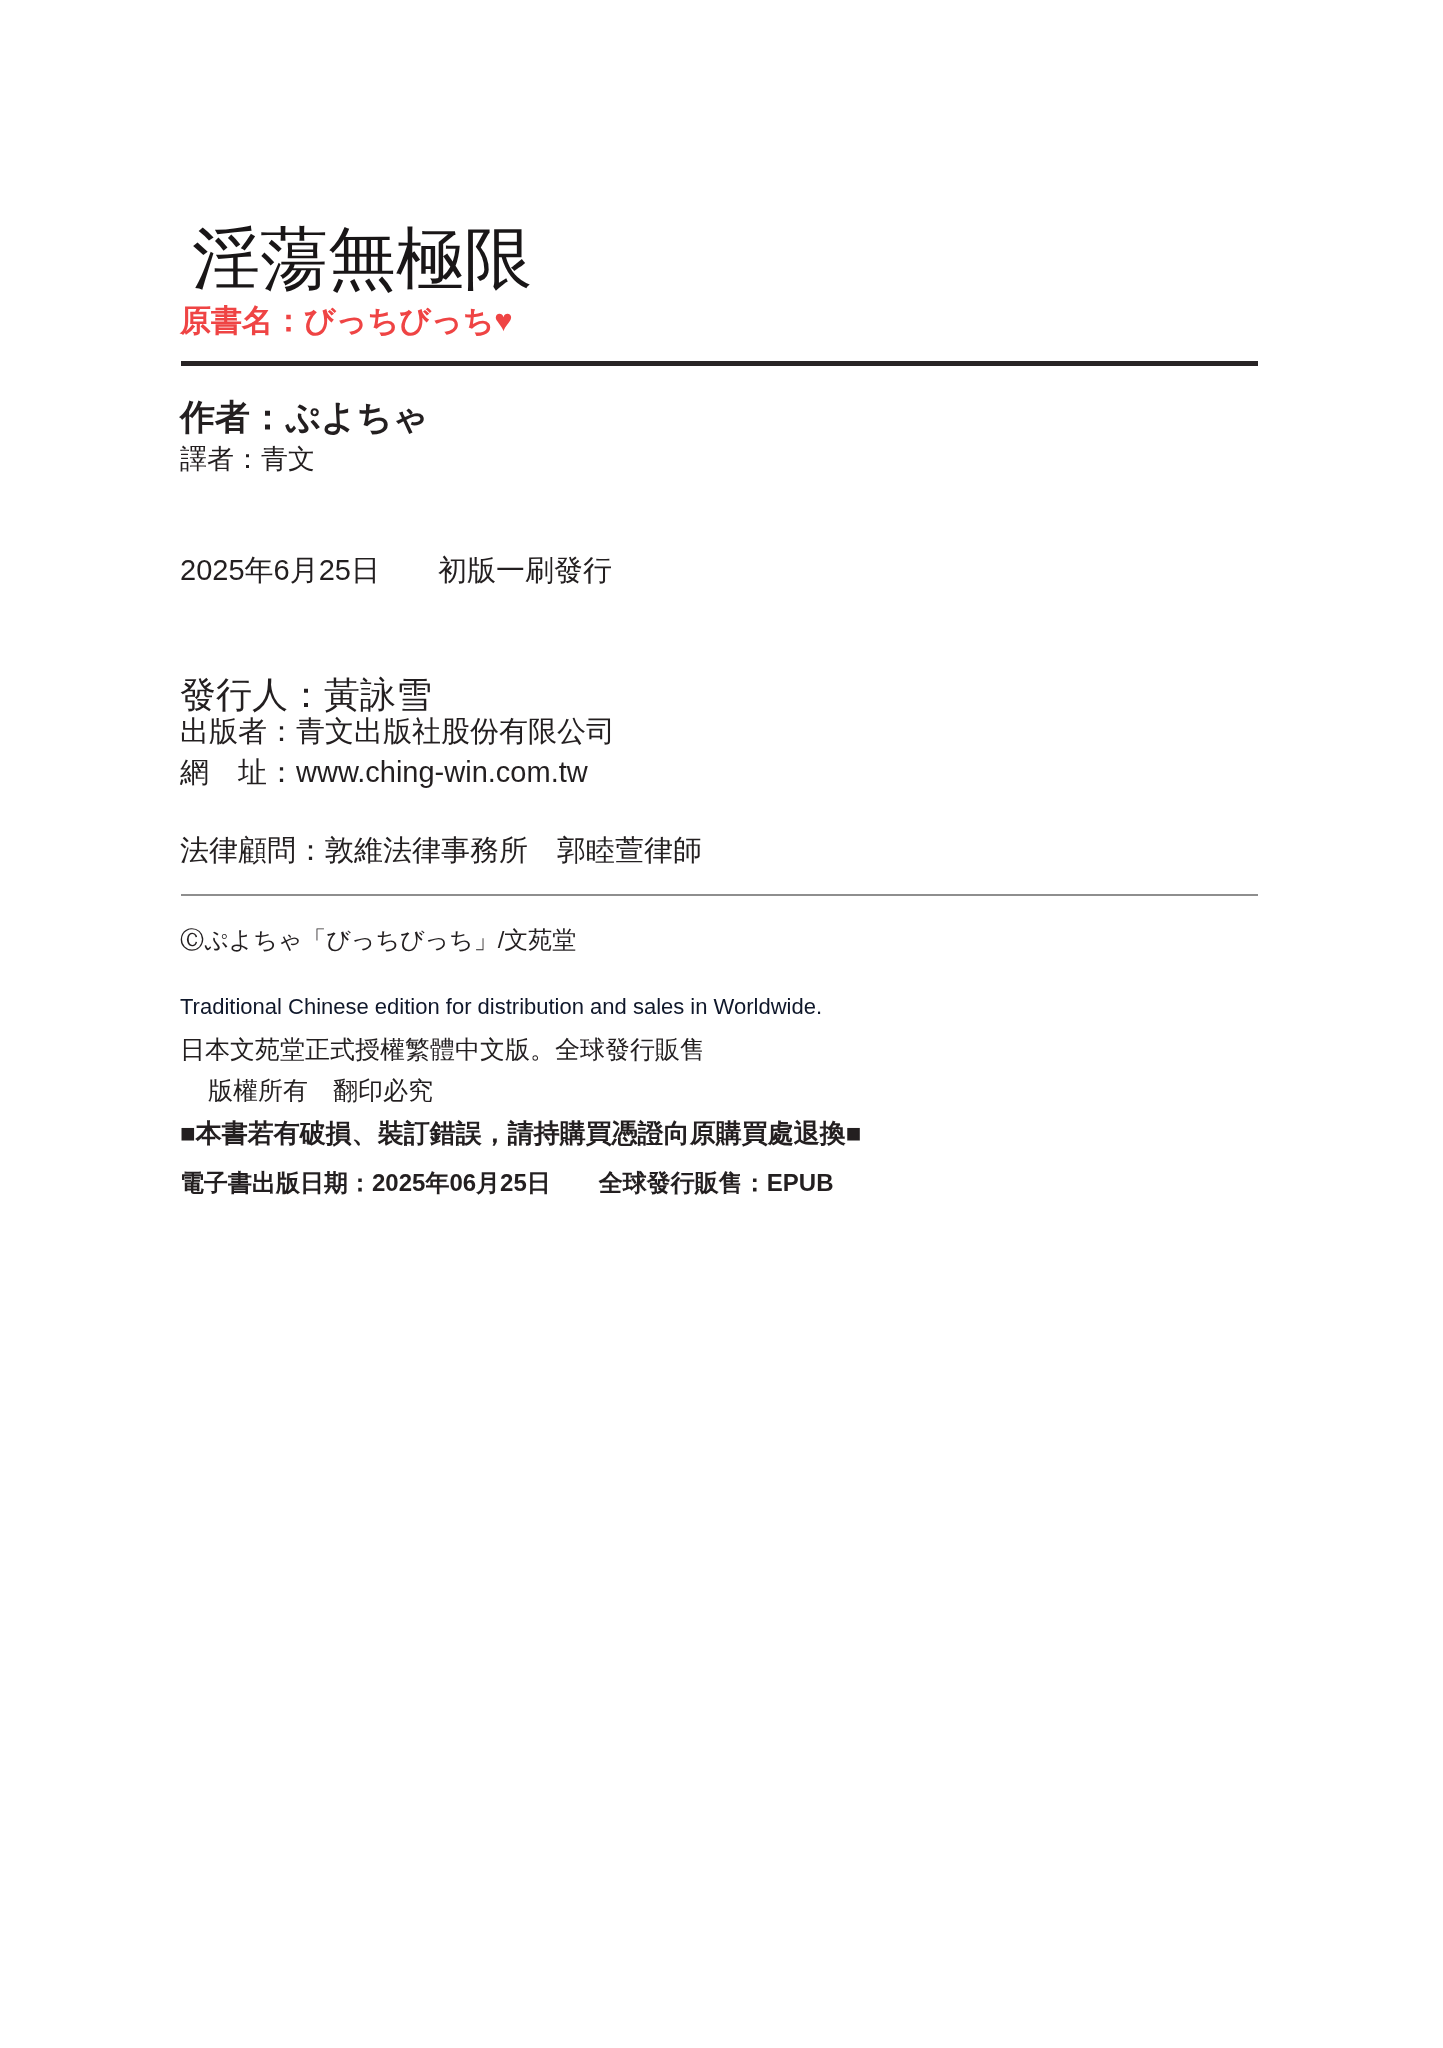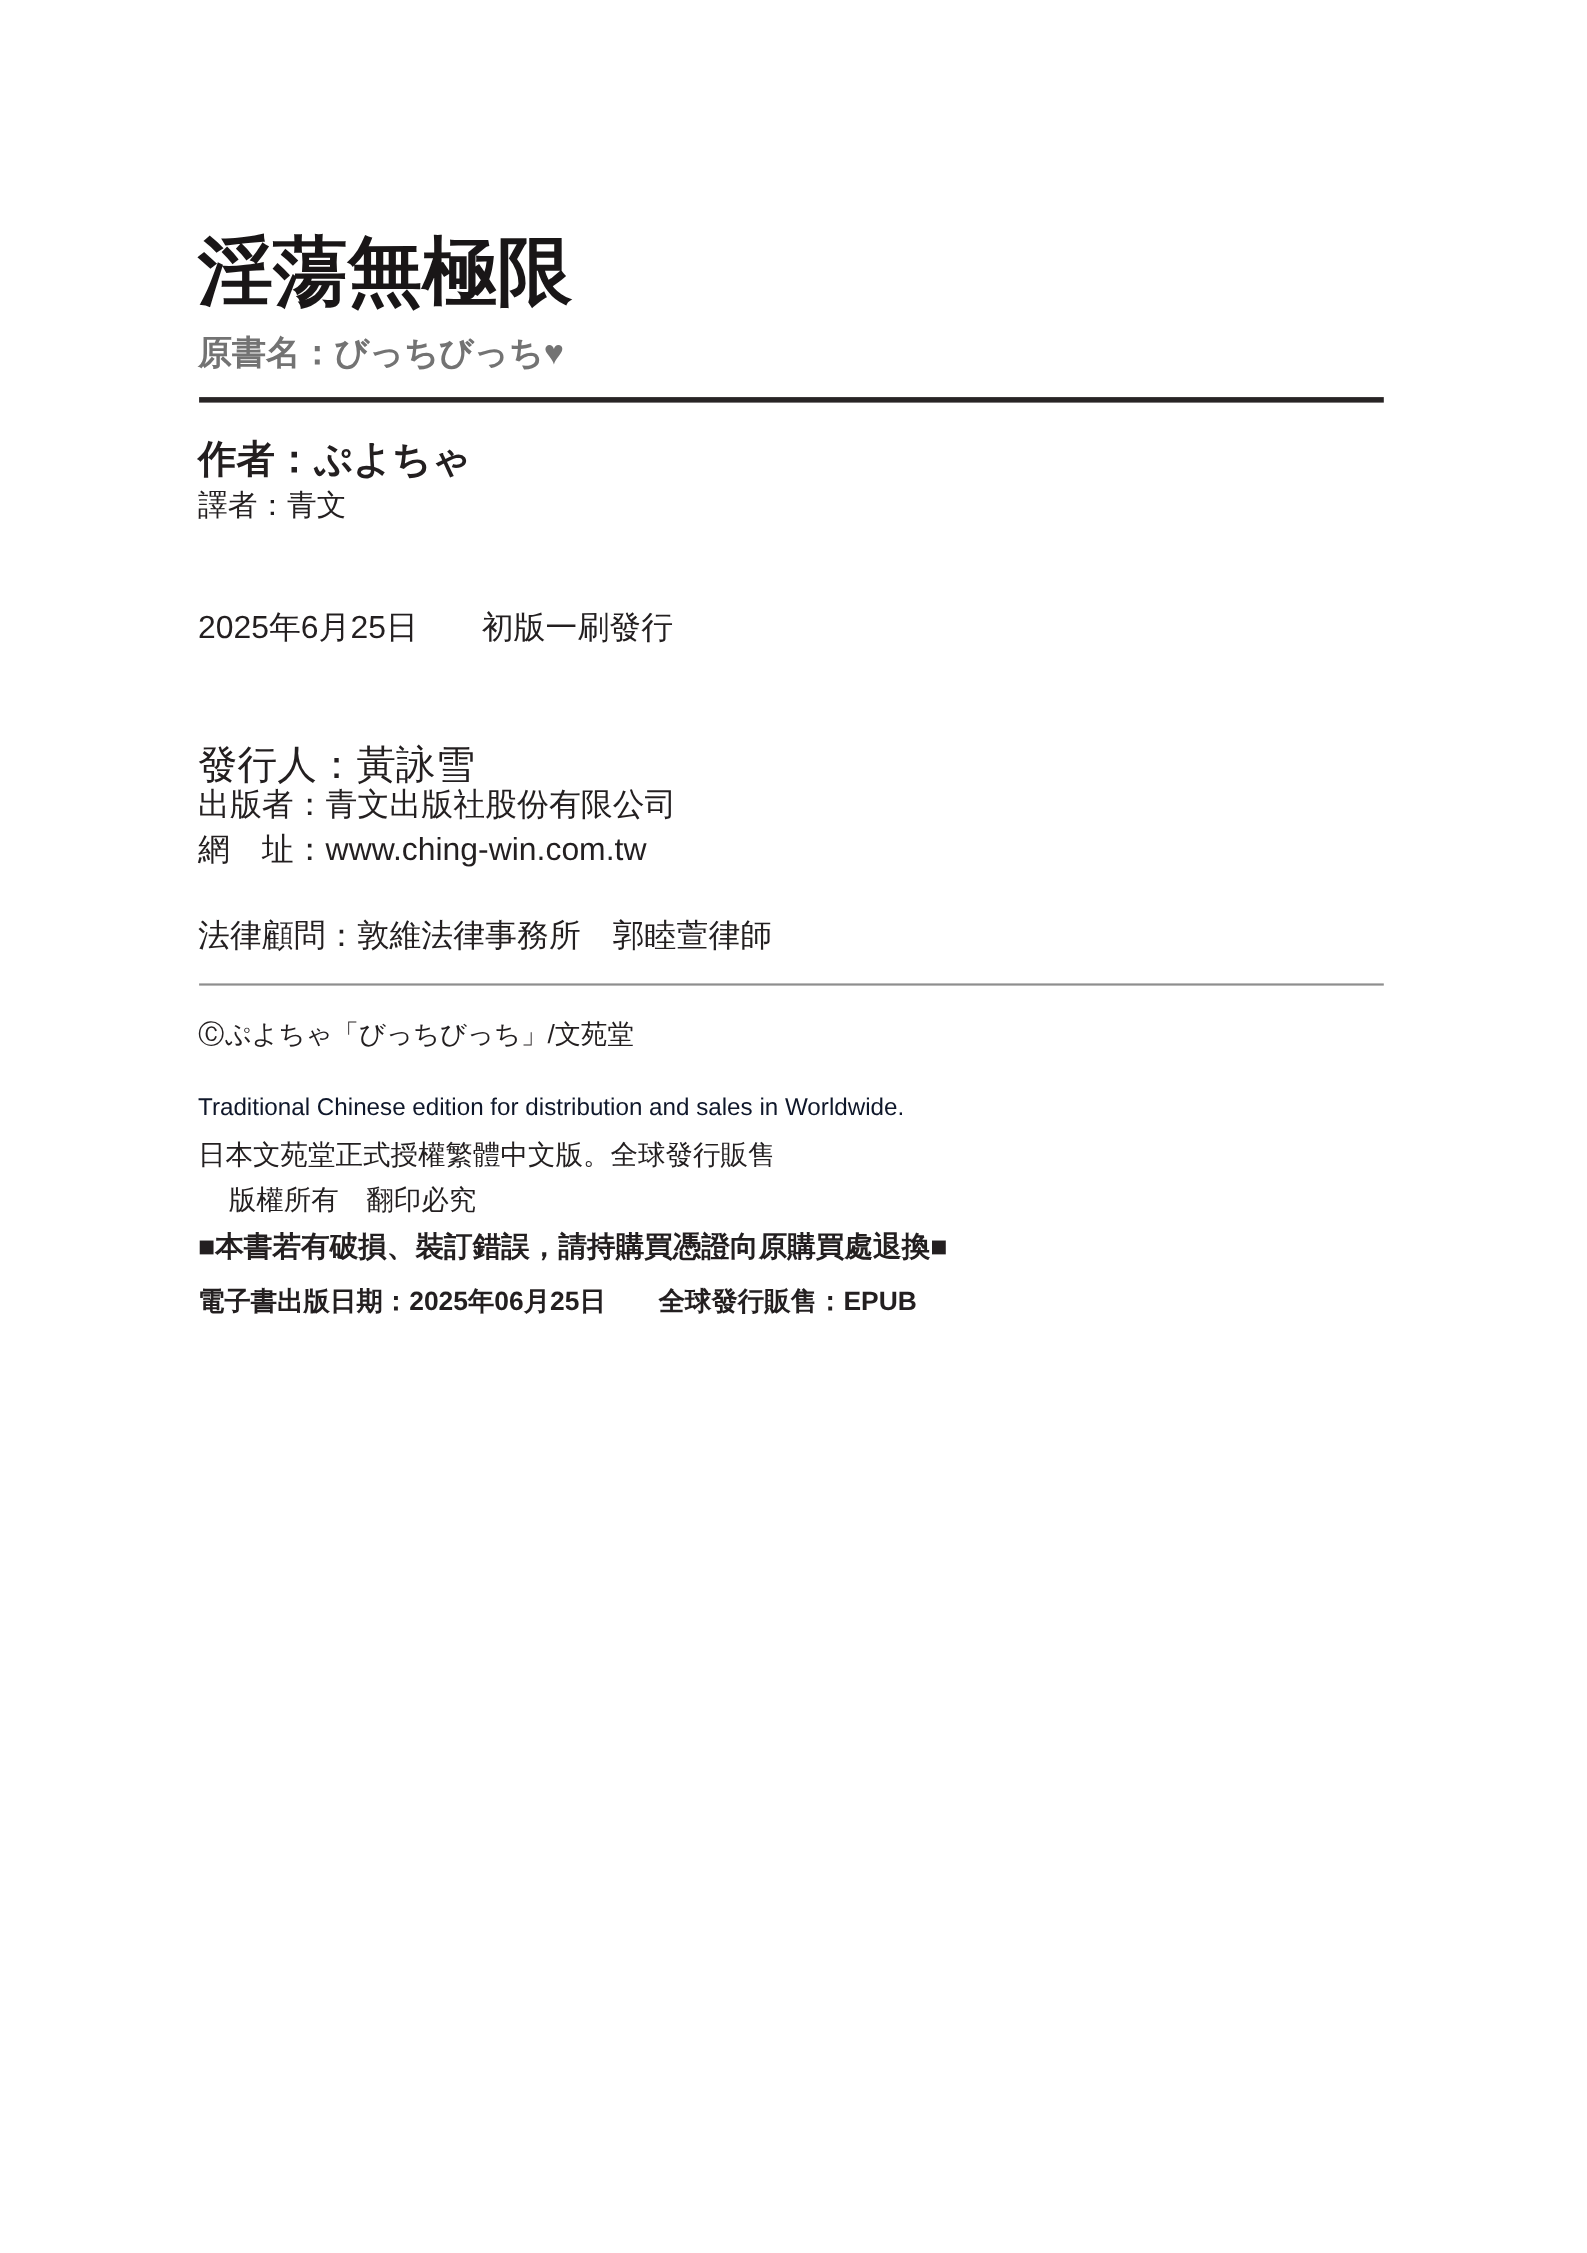--- a/index.html
+++ b/index.html
@@ -10,30 +10,30 @@
     color:#231f20;
     position:relative;
     overflow:hidden;
   }
   .page{position:absolute;inset:0;}
   .line{position:absolute;left:180px;white-space:pre;}
 
   .title{
     top:202px;
     font-size:68px;
-    font-weight:700;
+    font-weight:400;
     letter-spacing:0px;
     color:#191617;
-    margin:0;
+    margin:12px;
   }
   .original-title{
     top:300px;
     font-size:31px;
     font-weight:700;
-    color:#737373;
+    color:#ef4444;
   }
   .rule{position:absolute;left:181px;width:1077px;}
   .rule-thick{top:361px;height:5px;background:#282425;}
   .rule-thin{top:894px;height:2px;background:#8e8e8e;}
 
   .author{top:394px;font-size:35px;font-weight:700;}
   .translator{top:441px;font-size:27px;font-weight:400;}
   .edition{top:551px;font-size:29px;font-weight:400;}
 
   .issuer{top:671px;font-size:36px;font-family:Liberation Serif, serif;}

